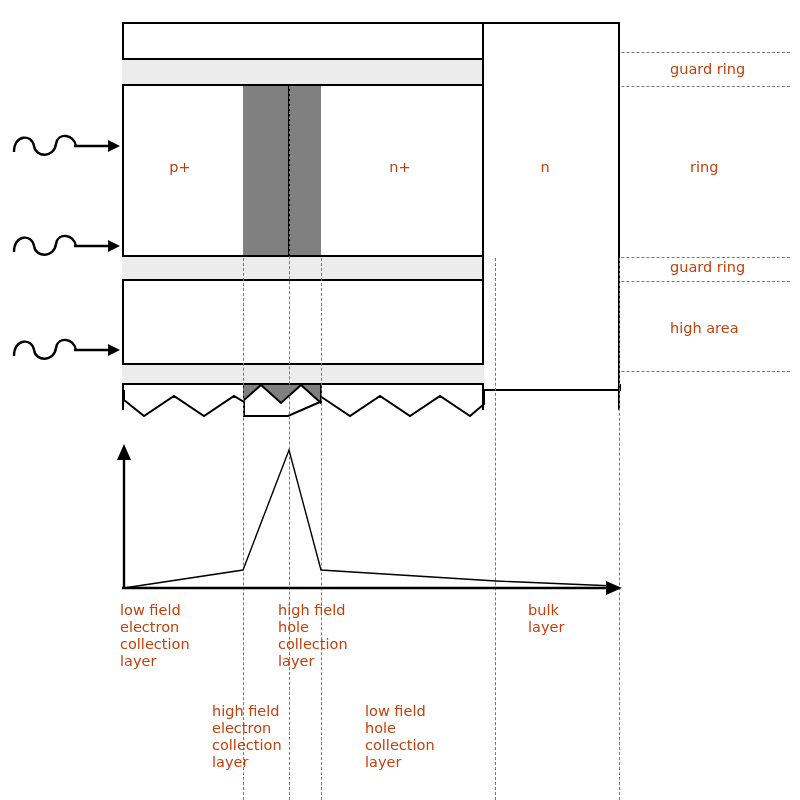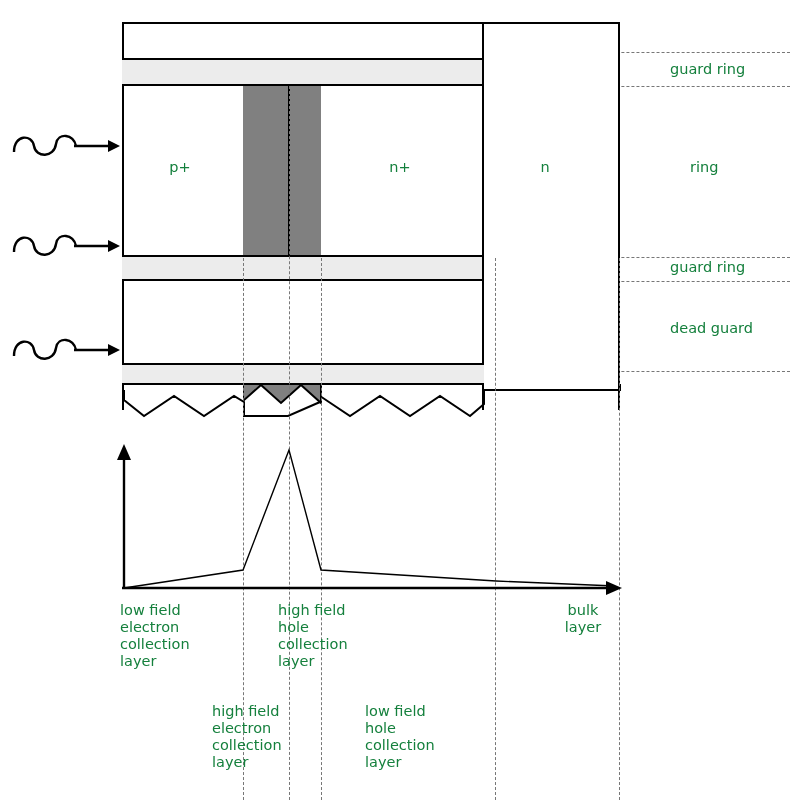--- a/index.html
+++ b/index.html
@@ -45,21 +45,21 @@
   .dash-v {
     border-left: 1px dashed #777;
     width: 0;
   }
 
   
   .lbl {
     font-size: 14.5px;
     line-height: 17px;
     white-space: pre;
-    color: #15803d;
+    color: #c2410c;
   }
   .lbl-c { text-align: center; }
 </style>
 </head>
 <body>
 
 <div id="root">
 
   <div class="abs dash-h" style="left:245px; top:52px; width:545px;"></div>
   <div class="abs dash-h" style="left:245px; top:86px; width:545px;"></div>
@@ -90,21 +90,21 @@
     <polygon points="0,0 78,0 78,18 58,0 38,18 18,0 0,16" fill="#808080" stroke="none"></polygon>
     <polyline points="0,0 0,16 18,0 38,18 58,0 78,18 78,0" fill="none" stroke="#000" stroke-width="2"></polyline>
   </svg>
 
   <div class="abs lbl lbl-c" style="left:150px; top:159px; width:60px;">p+</div>
   <div class="abs lbl lbl-c" style="left:370px; top:159px; width:60px;">n+</div>
   <div class="abs lbl lbl-c" style="left:530px; top:159px; width:30px;">n</div>
   <div class="abs lbl" style="left:690px; top:159px;">ring</div>
   <div class="abs lbl" style="left:670px; top:61px;">guard ring</div>
   <div class="abs lbl" style="left:670px; top:259px;">guard ring</div>
-  <div class="abs lbl" style="left:670px; top:320px;">dead guard</div>
+  <div class="abs lbl" style="left:670px; top:320px;">high area</div>
 
   <svg class="abs photon" style="left:8px; top:122px;" width="112" height="42" viewBox="0 0 112 42">
     <path d="M6,30 C6,12 24,12 26,24 C28,36 46,36 48,22 C50,10 66,12 68,24" fill="none" stroke="#000" stroke-width="2.4"></path>
     <line x1="66" y1="24" x2="104" y2="24" stroke="#000" stroke-width="2.4"></line>
     <polygon points="112,24 100,18 100,30" fill="#000"></polygon>
   </svg>
   <svg class="abs photon" style="left:8px; top:222px;" width="112" height="42" viewBox="0 0 112 42">
     <path d="M6,30 C6,12 24,12 26,24 C28,36 46,36 48,22 C50,10 66,12 68,24" fill="none" stroke="#000" stroke-width="2.4"></path>
     <line x1="66" y1="24" x2="104" y2="24" stroke="#000" stroke-width="2.4"></line>
     <polygon points="112,24 100,18 100,30" fill="#000"></polygon>
@@ -133,21 +133,21 @@
   </svg>
 
   <div class="abs lbl" style="left:120px; top:602px; width:130px;">low field
 electron
 collection
 layer</div>
   <div class="abs lbl" style="left:278px; top:602px; width:130px;">high field
 hole
 collection
 layer</div>
-  <div class="abs lbl" style="left:528px; top:602px; width:110px;text-align:center;">bulk
+  <div class="abs lbl" style="left:528px; top:602px; width:110px;">bulk
 layer</div>
   <div class="abs lbl" style="left:212px; top:703px; width:130px;">high field
 electron
 collection
 layer</div>
   <div class="abs lbl" style="left:365px; top:703px; width:130px;">low field
 hole
 collection
 layer</div>
 

